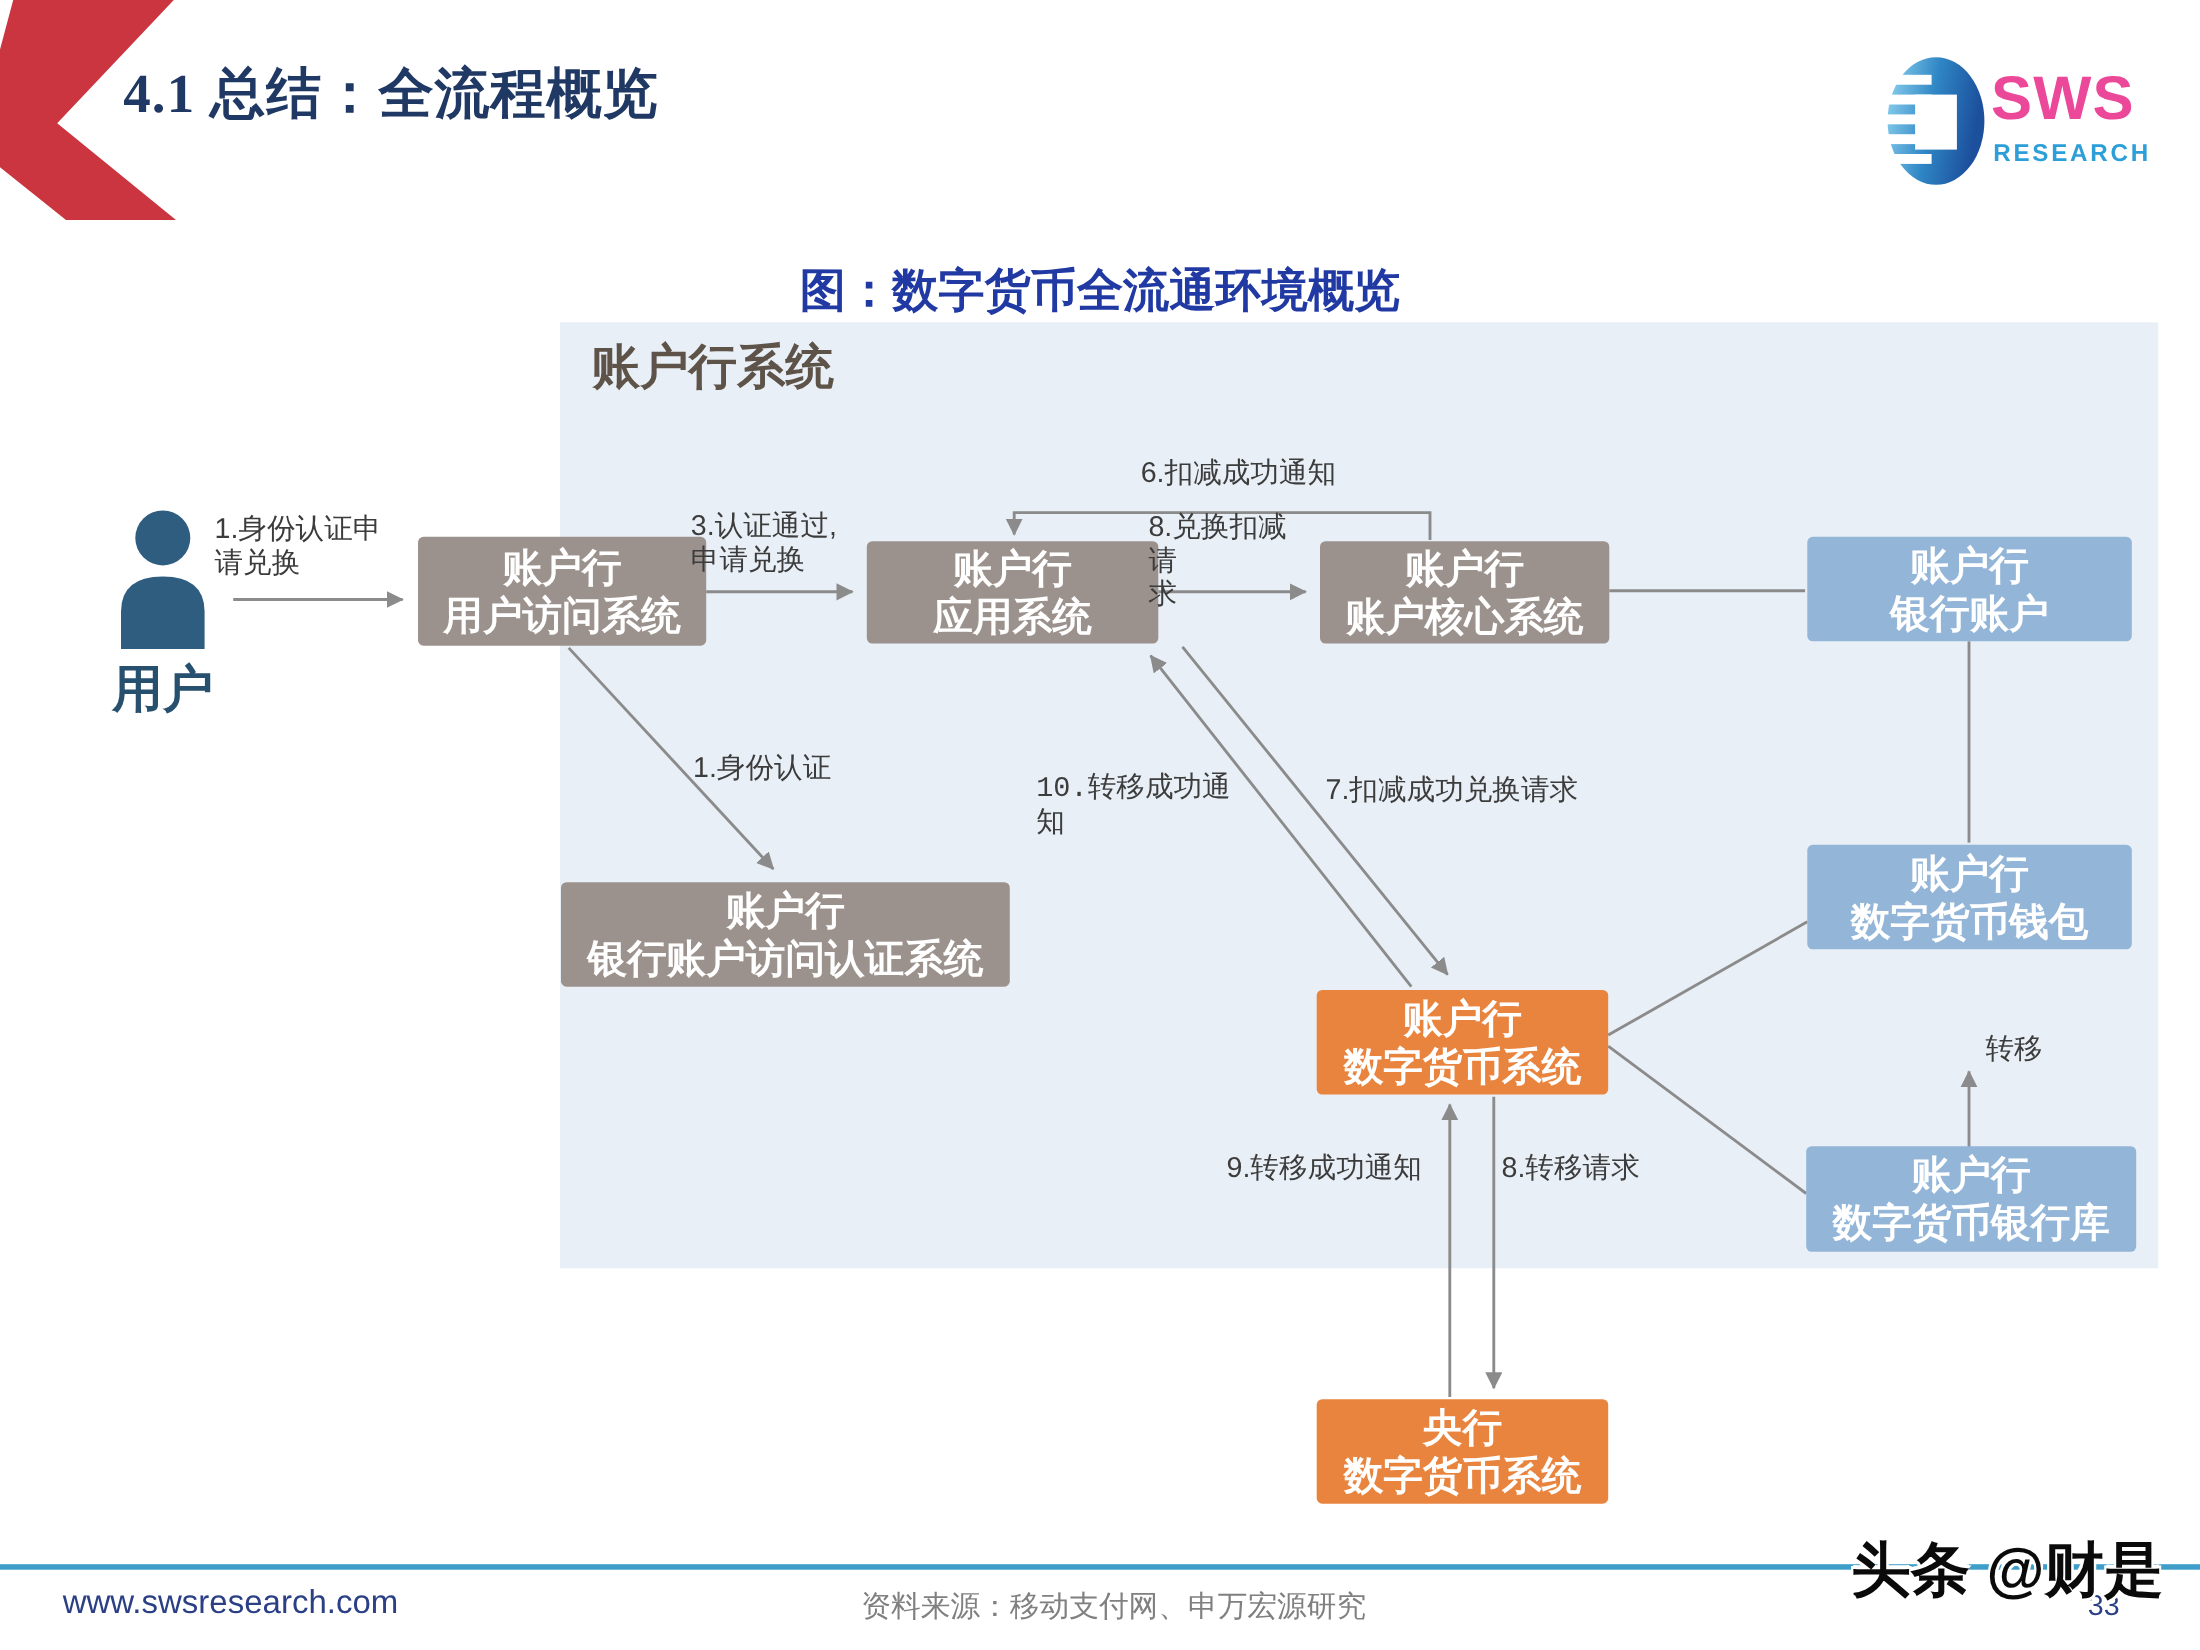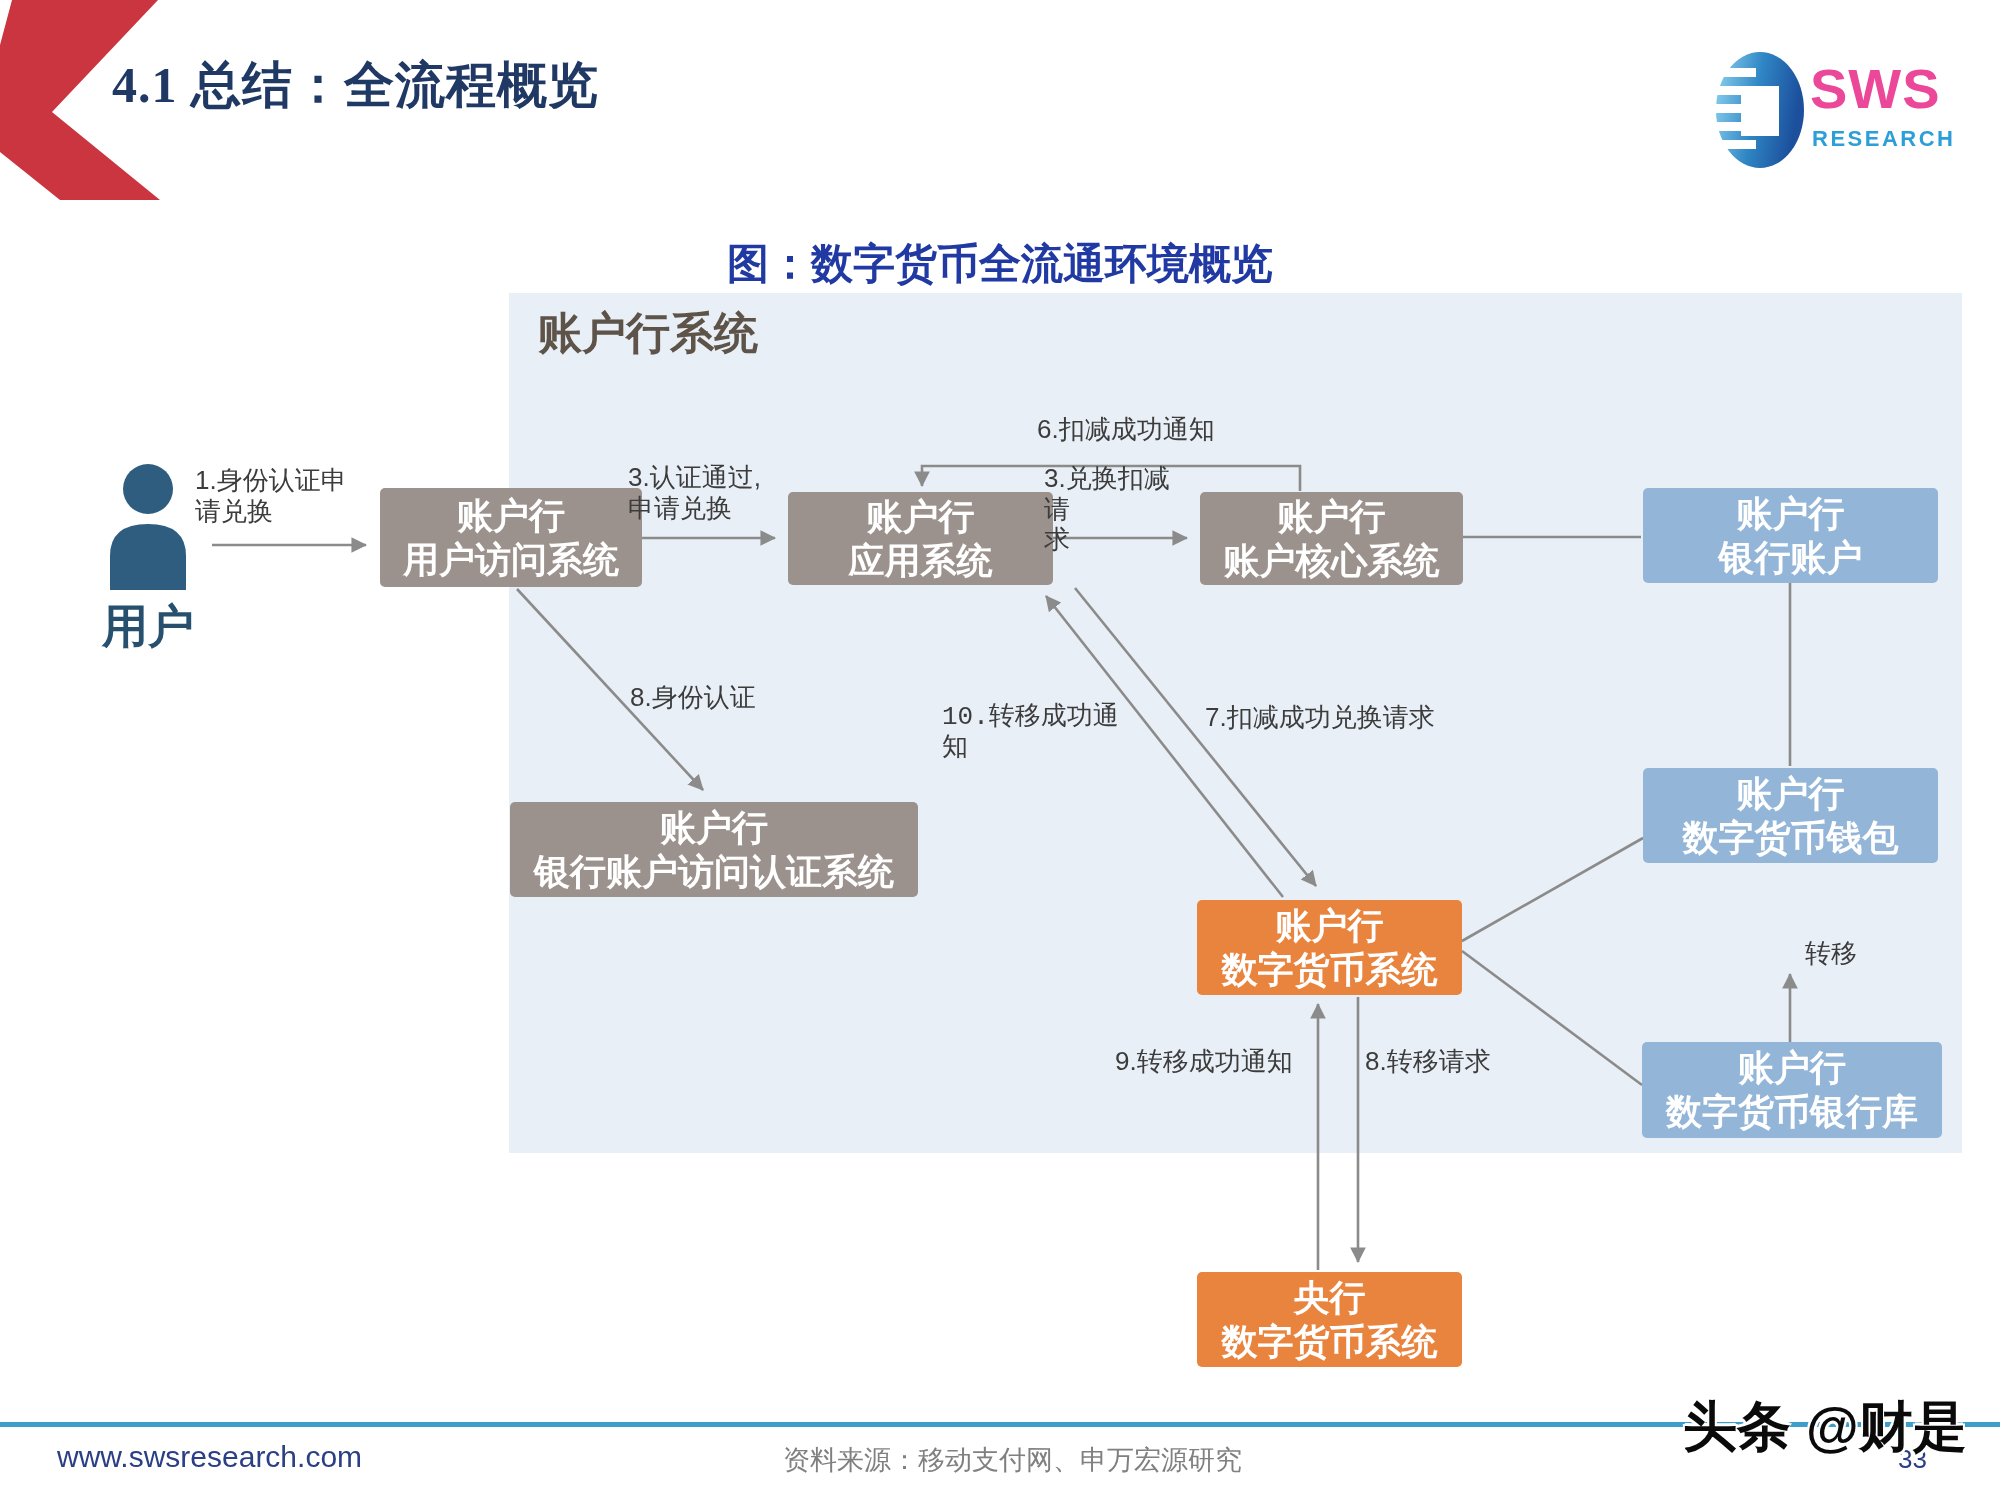--- a/index.html
+++ b/index.html
@@ -138,24 +138,24 @@
     <div>账户行</div>
     <div>数字货币银行库</div>
   </div>
   <div class="node orange" style="left:1197px;top:1272px;width:265px;height:95px;">
     <div>央行</div>
     <div>数字货币系统</div>
   </div>
 
   <div class="edge-label" style="left:195px;top:465px;width:175px;">1.身份认证申
 请兑换</div>
-  <div class="edge-label" style="left:630px;top:682px;width:150px;">8.身份认证</div>
+  <div class="edge-label" style="left:630px;top:682px;width:150px;">1.身份认证</div>
   <div class="edge-label" style="left:628px;top:462px;width:150px;">3.认证通过,
 申请兑换</div>
-  <div class="edge-label" style="left:1044px;top:463px;width:150px;">3.兑换扣减请
+  <div class="edge-label" style="left:1044px;top:463px;width:150px;">8.兑换扣减请
 求</div>
   <div class="edge-label" style="left:1037px;top:414px;width:190px;">6.扣减成功通知</div>
   <div class="edge-label" style="left:1205px;top:702px;width:235px;">7.扣减成功兑换请求</div>
   <div class="edge-label" style="left:1365px;top:1046px;width:135px;">8.转移请求</div>
   <div class="edge-label" style="left:1115px;top:1046px;width:185px;">9.转移成功通知</div>
   <div class="edge-label" style="left:942px;top:702px;width:195px;font-family:Liberation Mono, monospace;">10.转移成功通知</div>
   <div class="edge-label" style="left:1805px;top:938px;width:80px;text-align:left;">转移</div>
 
   <div class="footer-line"></div>
   <div class="footer-site">www.swsresearch.com</div>

